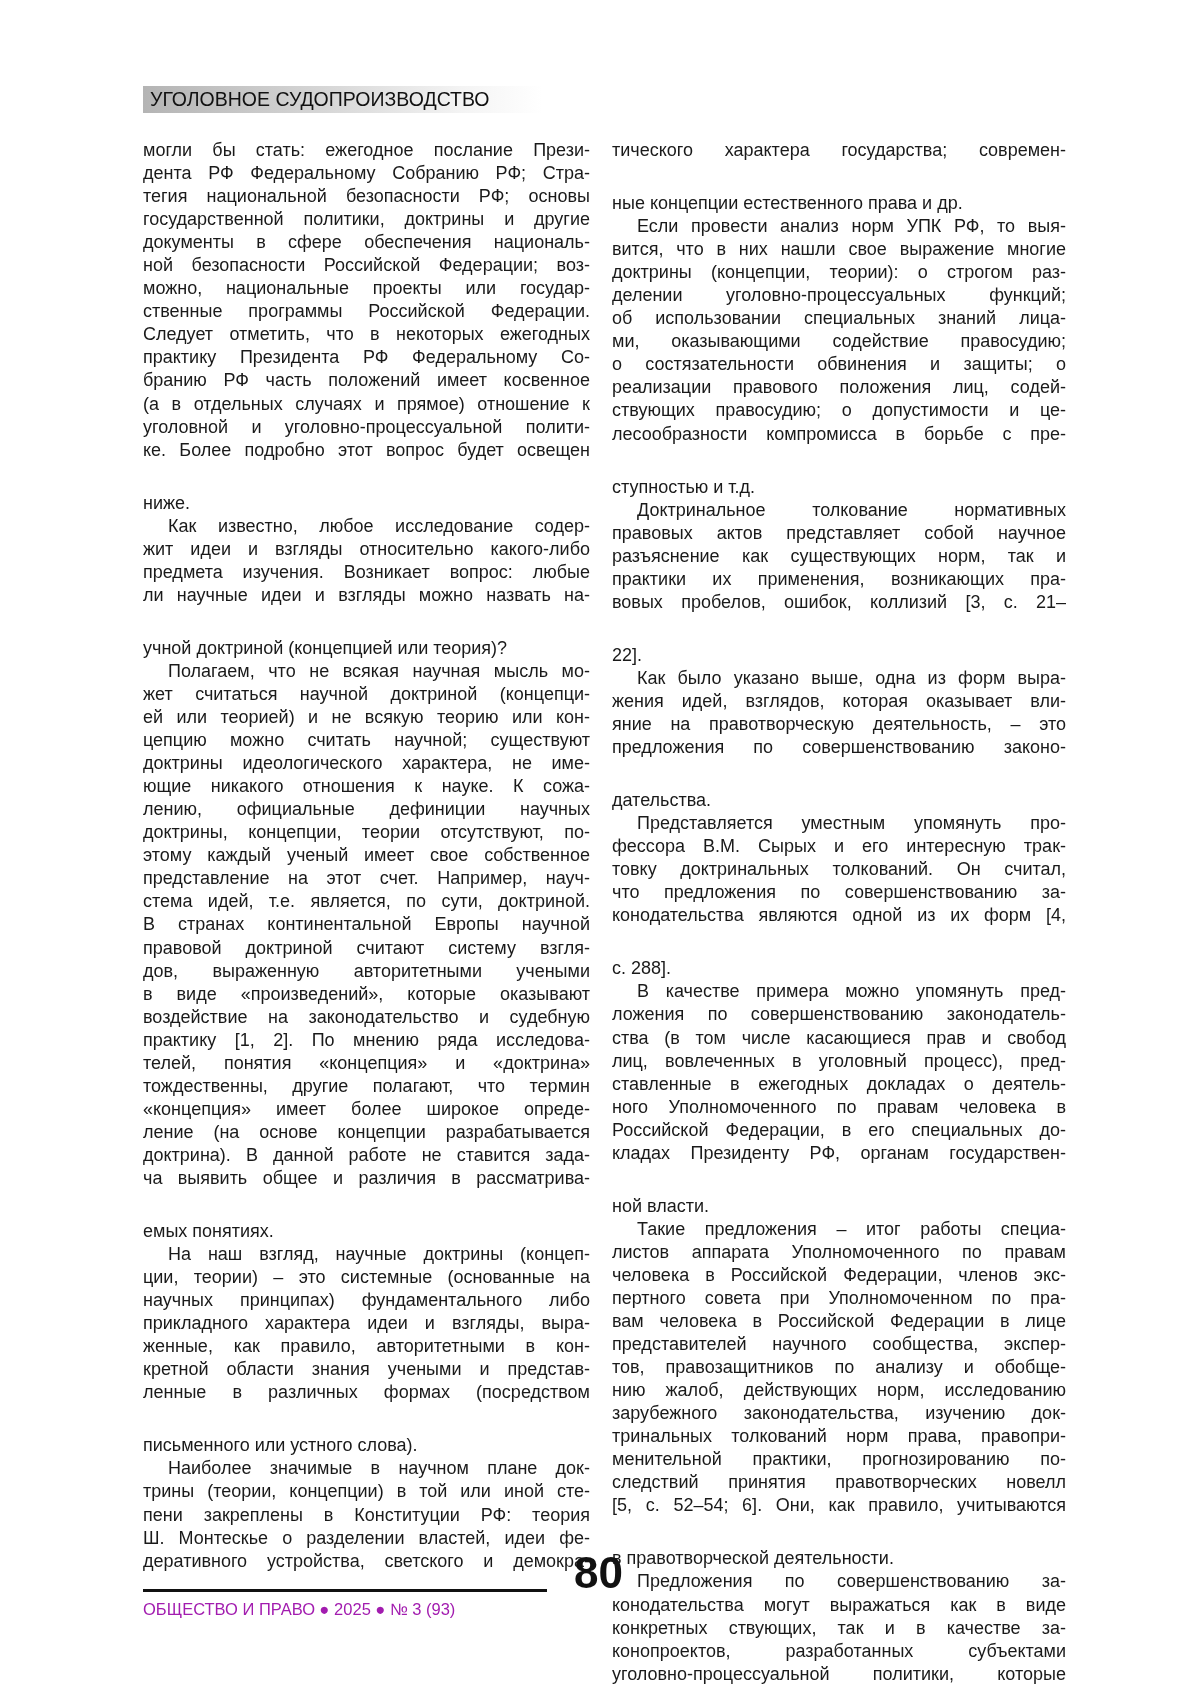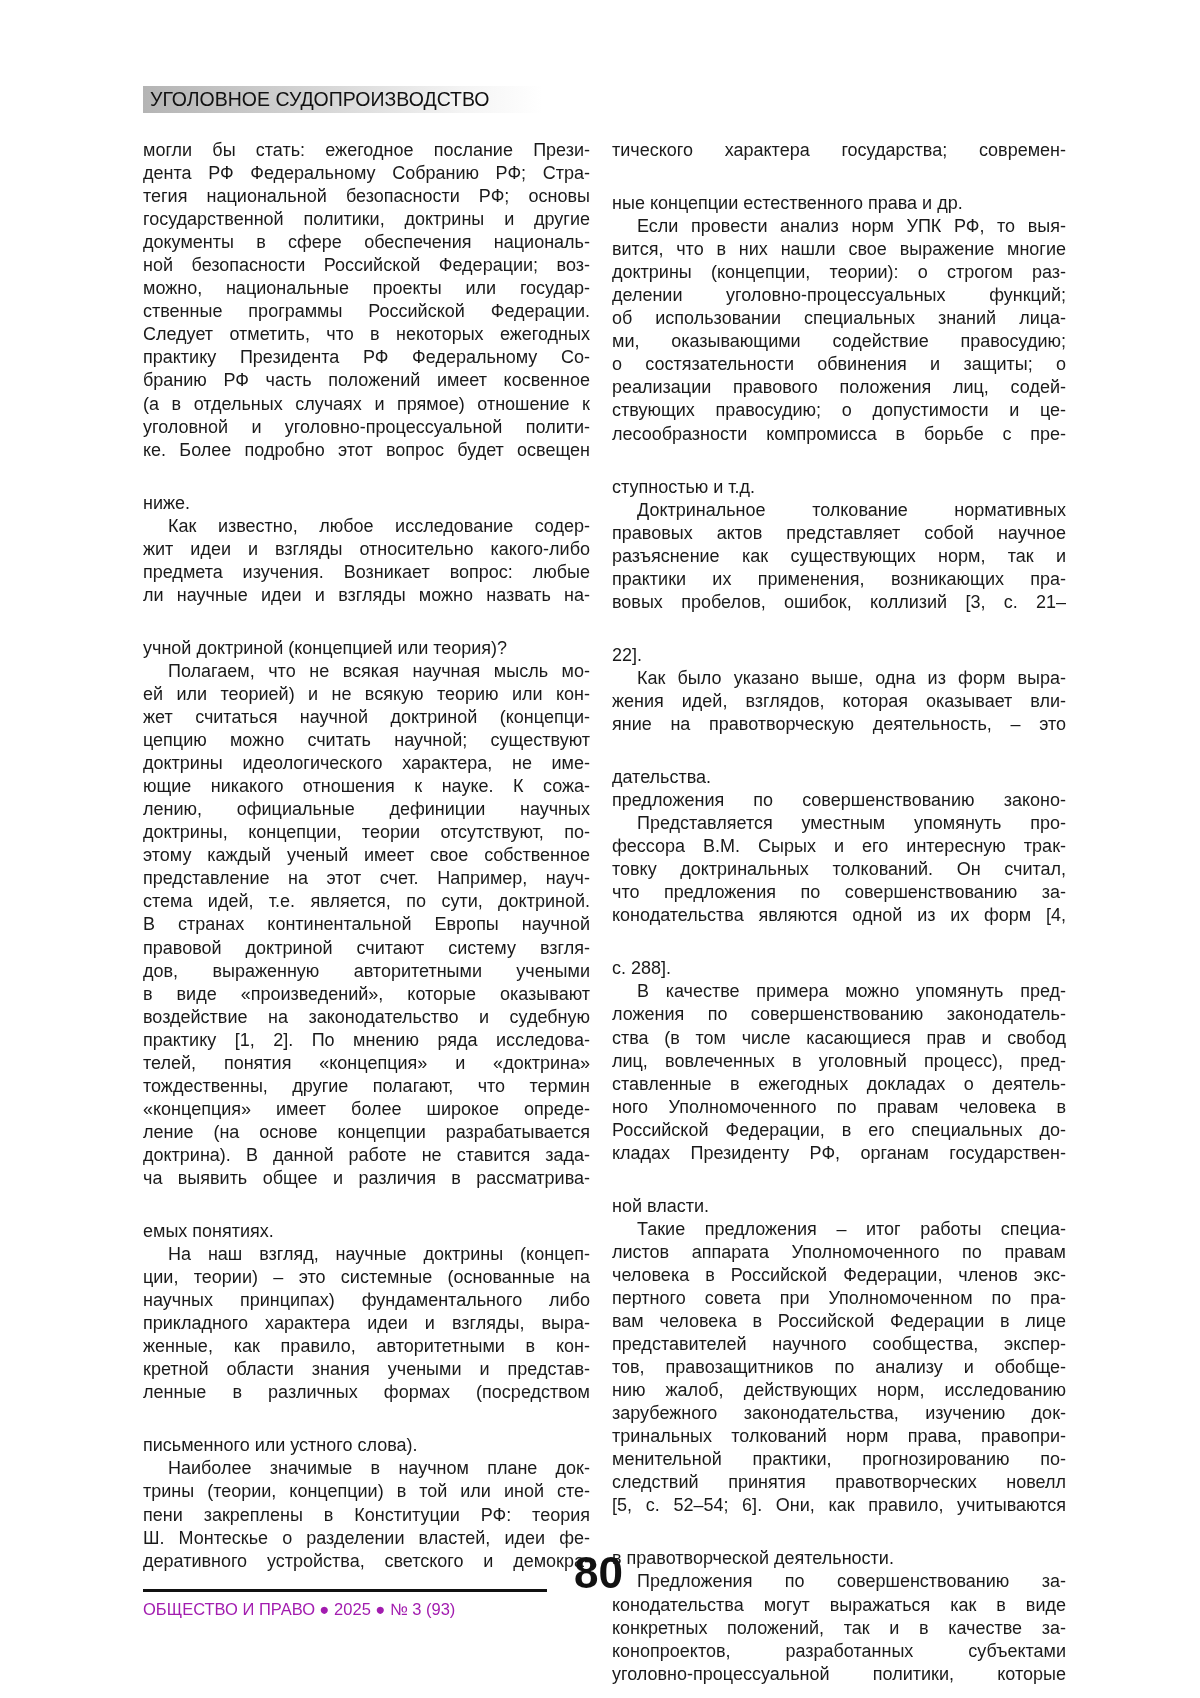--- a/index.html
+++ b/index.html
@@ -41,22 +41,22 @@
     <span class="line">(а в отдельных случаях и прямое) отношение к</span>
     <span class="line">уголовной и уголовно-процессуальной полити-</span>
     <span class="line">ке. Более подробно этот вопрос будет освещен</span>
     <span class="line last">ниже.</span>
     <span class="line indent">Как известно, любое исследование содер-</span>
     <span class="line">жит идеи и взгляды относительно какого-либо</span>
     <span class="line">предмета изучения. Возникает вопрос: любые</span>
     <span class="line">ли научные идеи и взгляды можно назвать на-</span>
     <span class="line last">учной доктриной (концепцией или теория)?</span>
     <span class="line indent">Полагаем, что не всякая научная мысль мо-</span>
+    <span class="line">жет считаться научной доктриной (концепци-</span>
     <span class="line">ей или теорией) и не всякую теорию или кон-</span>
-    <span class="line">жет считаться научной доктриной (концепци-</span>
     <span class="line">цепцию можно считать научной; существуют</span>
     <span class="line">доктрины идеологического характера, не име-</span>
     <span class="line">ющие никакого отношения к науке. К сожа-</span>
     <span class="line">лению, официальные дефиниции научных</span>
     <span class="line">доктрины, концепции, теории отсутствуют, по-</span>
     <span class="line">этому каждый ученый имеет свое собственное</span>
     <span class="line">представление на этот счет. Например, науч-</span>
     <span class="line">стема идей, т.е. является, по сути, доктриной.</span>
     <span class="line">В странах континентальной Европы научной</span>
     <span class="line">правовой доктриной считают систему взгля-</span>
@@ -101,22 +101,22 @@
     <span class="line last">ступностью и т.д.</span>
     <span class="line indent">Доктринальное толкование нормативных</span>
     <span class="line">правовых актов представляет собой научное</span>
     <span class="line">разъяснение как существующих норм, так и</span>
     <span class="line">практики их применения, возникающих пра-</span>
     <span class="line">вовых пробелов, ошибок, коллизий [3, с. 21–</span>
     <span class="line last">22].</span>
     <span class="line indent">Как было указано выше, одна из форм выра-</span>
     <span class="line">жения идей, взглядов, которая оказывает вли-</span>
     <span class="line">яние на правотворческую деятельность, – это</span>
+    <span class="line">предложения по совершенствованию законо-</span>
     <span class="line last">дательства.</span>
-    <span class="line">предложения по совершенствованию законо-</span>
     <span class="line indent">Представляется уместным упомянуть про-</span>
     <span class="line">фессора В.М. Сырых и его интересную трак-</span>
     <span class="line">товку доктринальных толкований. Он считал,</span>
     <span class="line">что предложения по совершенствованию за-</span>
     <span class="line">конодательства являются одной из их форм [4,</span>
     <span class="line last">с. 288].</span>
     <span class="line indent">В качестве примера можно упомянуть пред-</span>
     <span class="line">ложения по совершенствованию законодатель-</span>
     <span class="line">ства (в том числе касающиеся прав и свобод</span>
     <span class="line">лиц, вовлеченных в уголовный процесс), пред-</span>
@@ -134,20 +134,20 @@
     <span class="line">тов, правозащитников по анализу и обобще-</span>
     <span class="line">нию жалоб, действующих норм, исследованию</span>
     <span class="line">зарубежного законодательства, изучению док-</span>
     <span class="line">тринальных толкований норм права, правопри-</span>
     <span class="line">менительной практики, прогнозированию по-</span>
     <span class="line">следствий принятия правотворческих новелл</span>
     <span class="line">[5, с. 52–54; 6]. Они, как правило, учитываются</span>
     <span class="line last">в правотворческой деятельности.</span>
     <span class="line indent">Предложения по совершенствованию за-</span>
     <span class="line">конодательства могут выражаться как в виде</span>
-    <span class="line">конкретных положений, так и в качестве за-</span>
+    <span class="line">конкретных ствующих, так и в качестве за-</span>
     <span class="line">конопроектов, разработанных субъектами</span>
     <span class="line">уголовно-процессуальной политики, которые</span>
   </div>
 
 <div class="footer-rule"></div>
 <div class="footer-text">ОБЩЕСТВО И ПРАВО ● 2025 ● № 3 (93)</div>
 <div class="page-number">80</div>
 
 </body></html>

